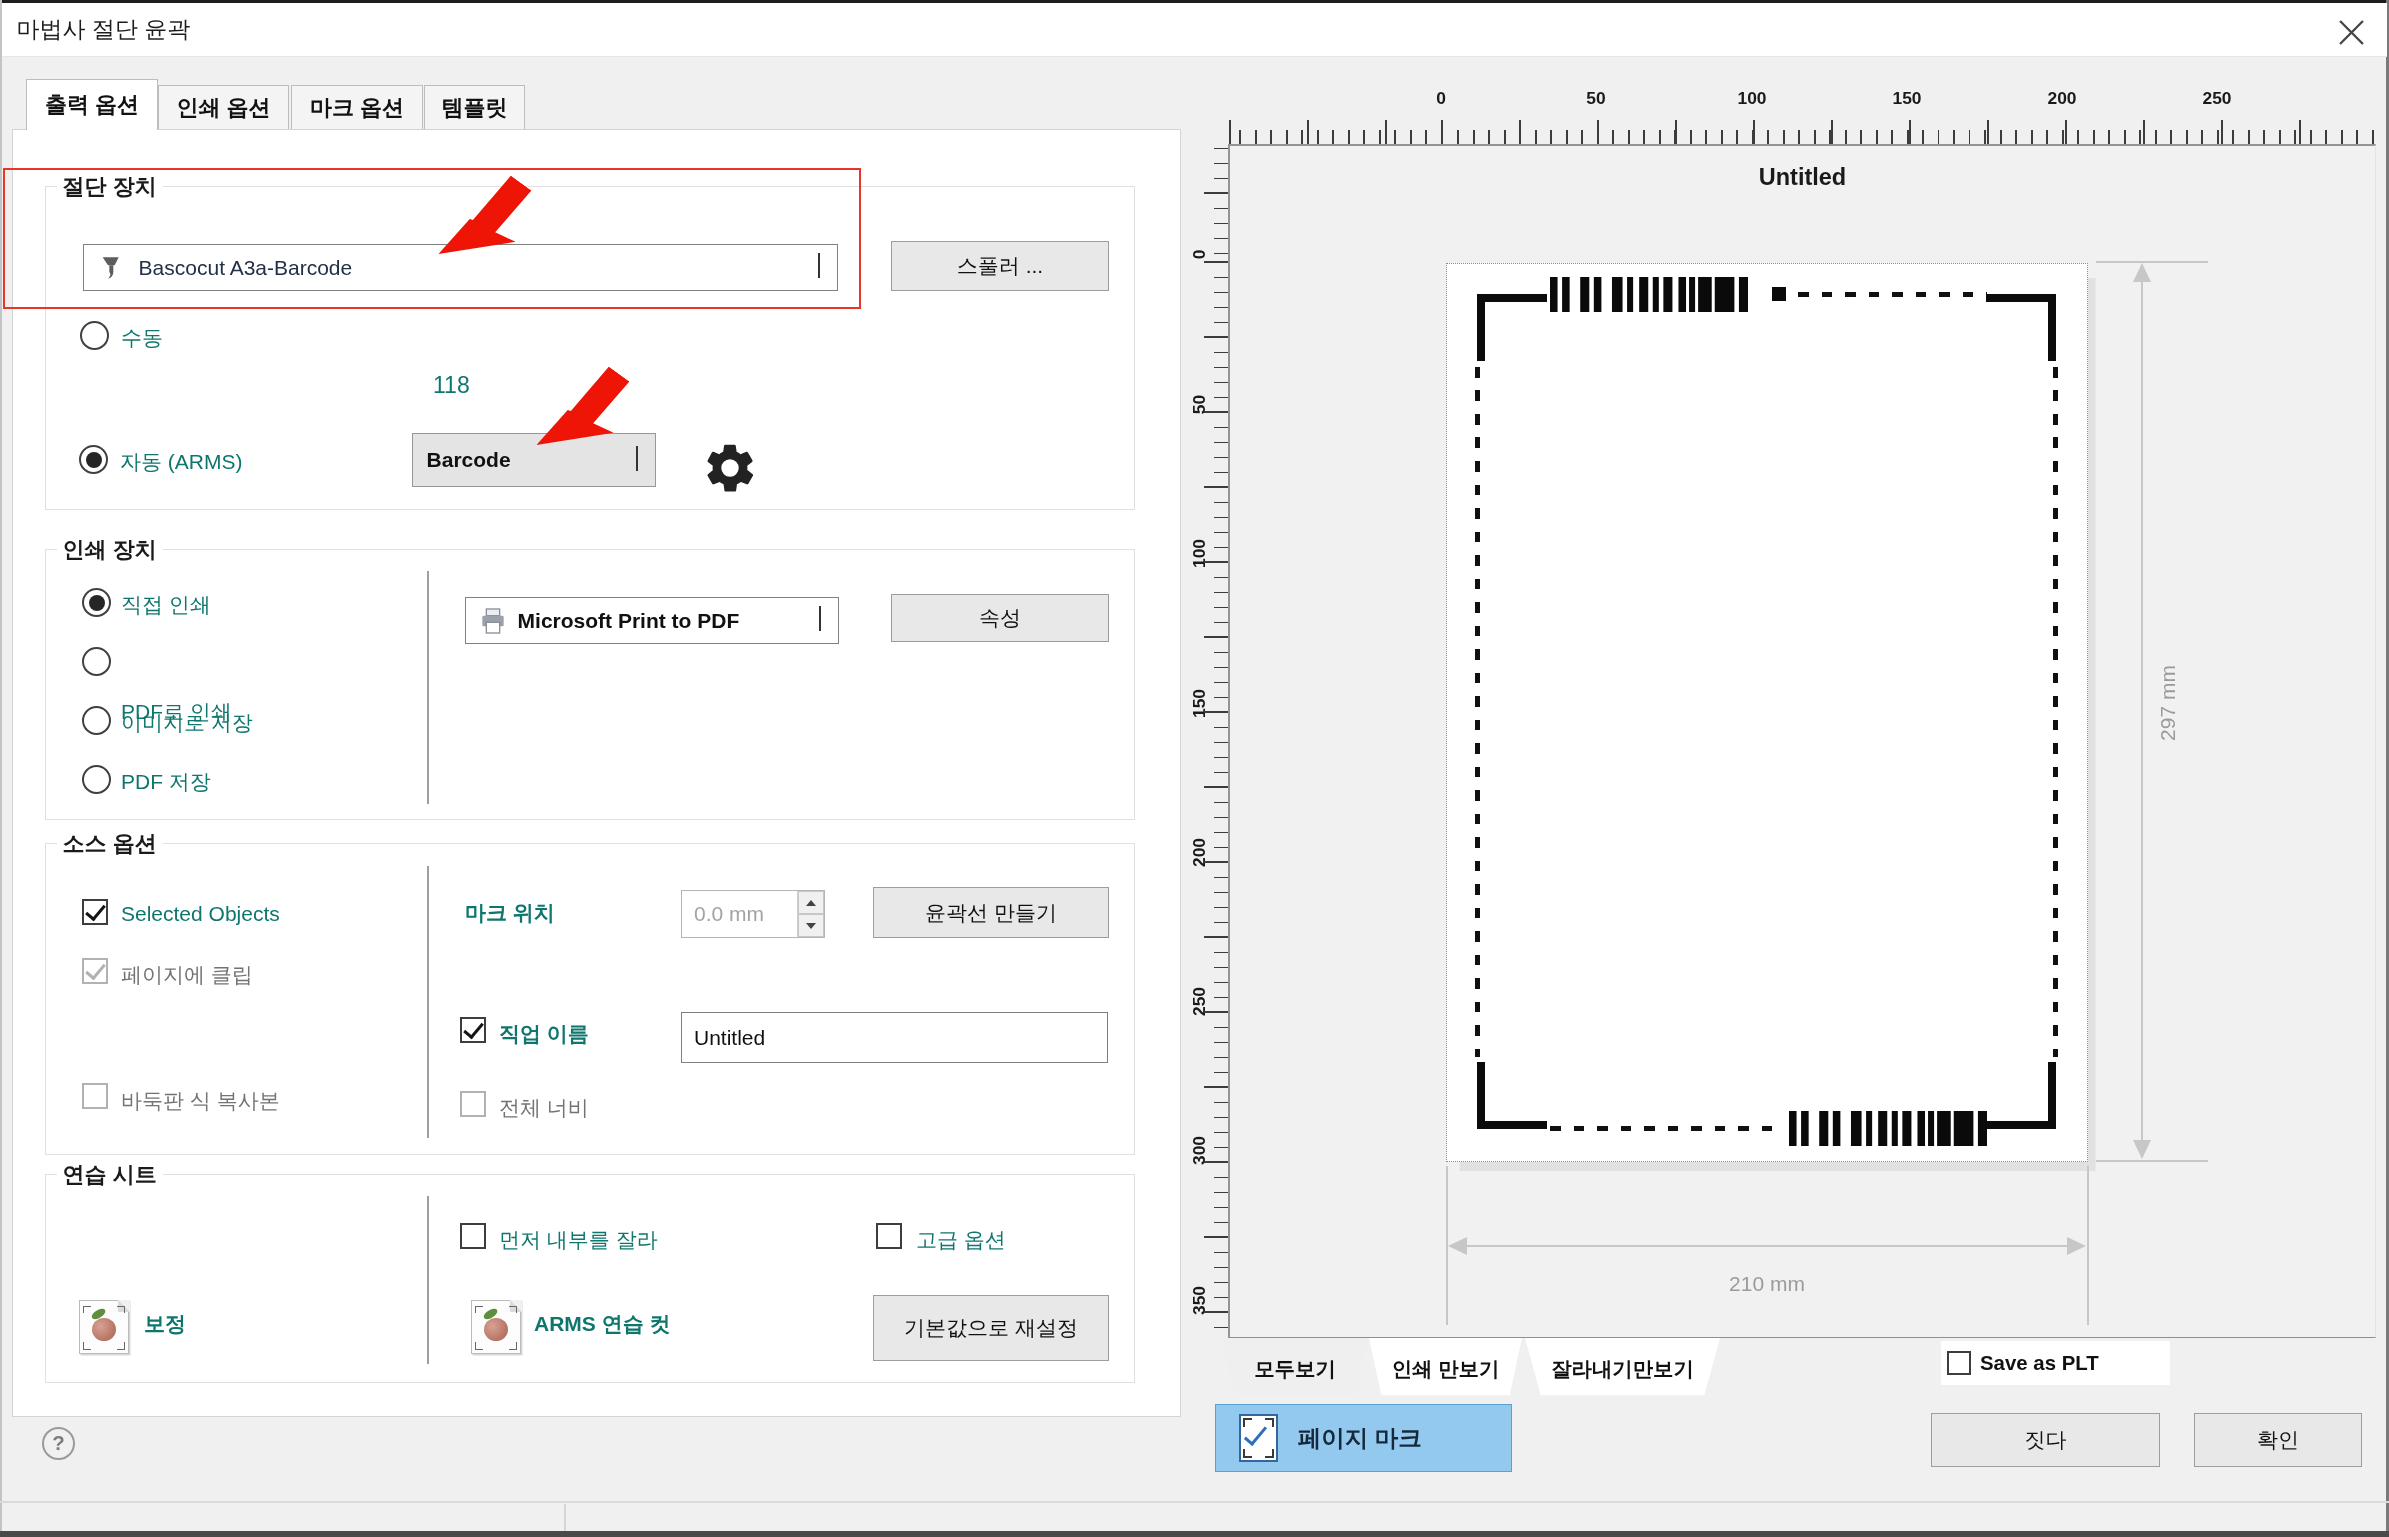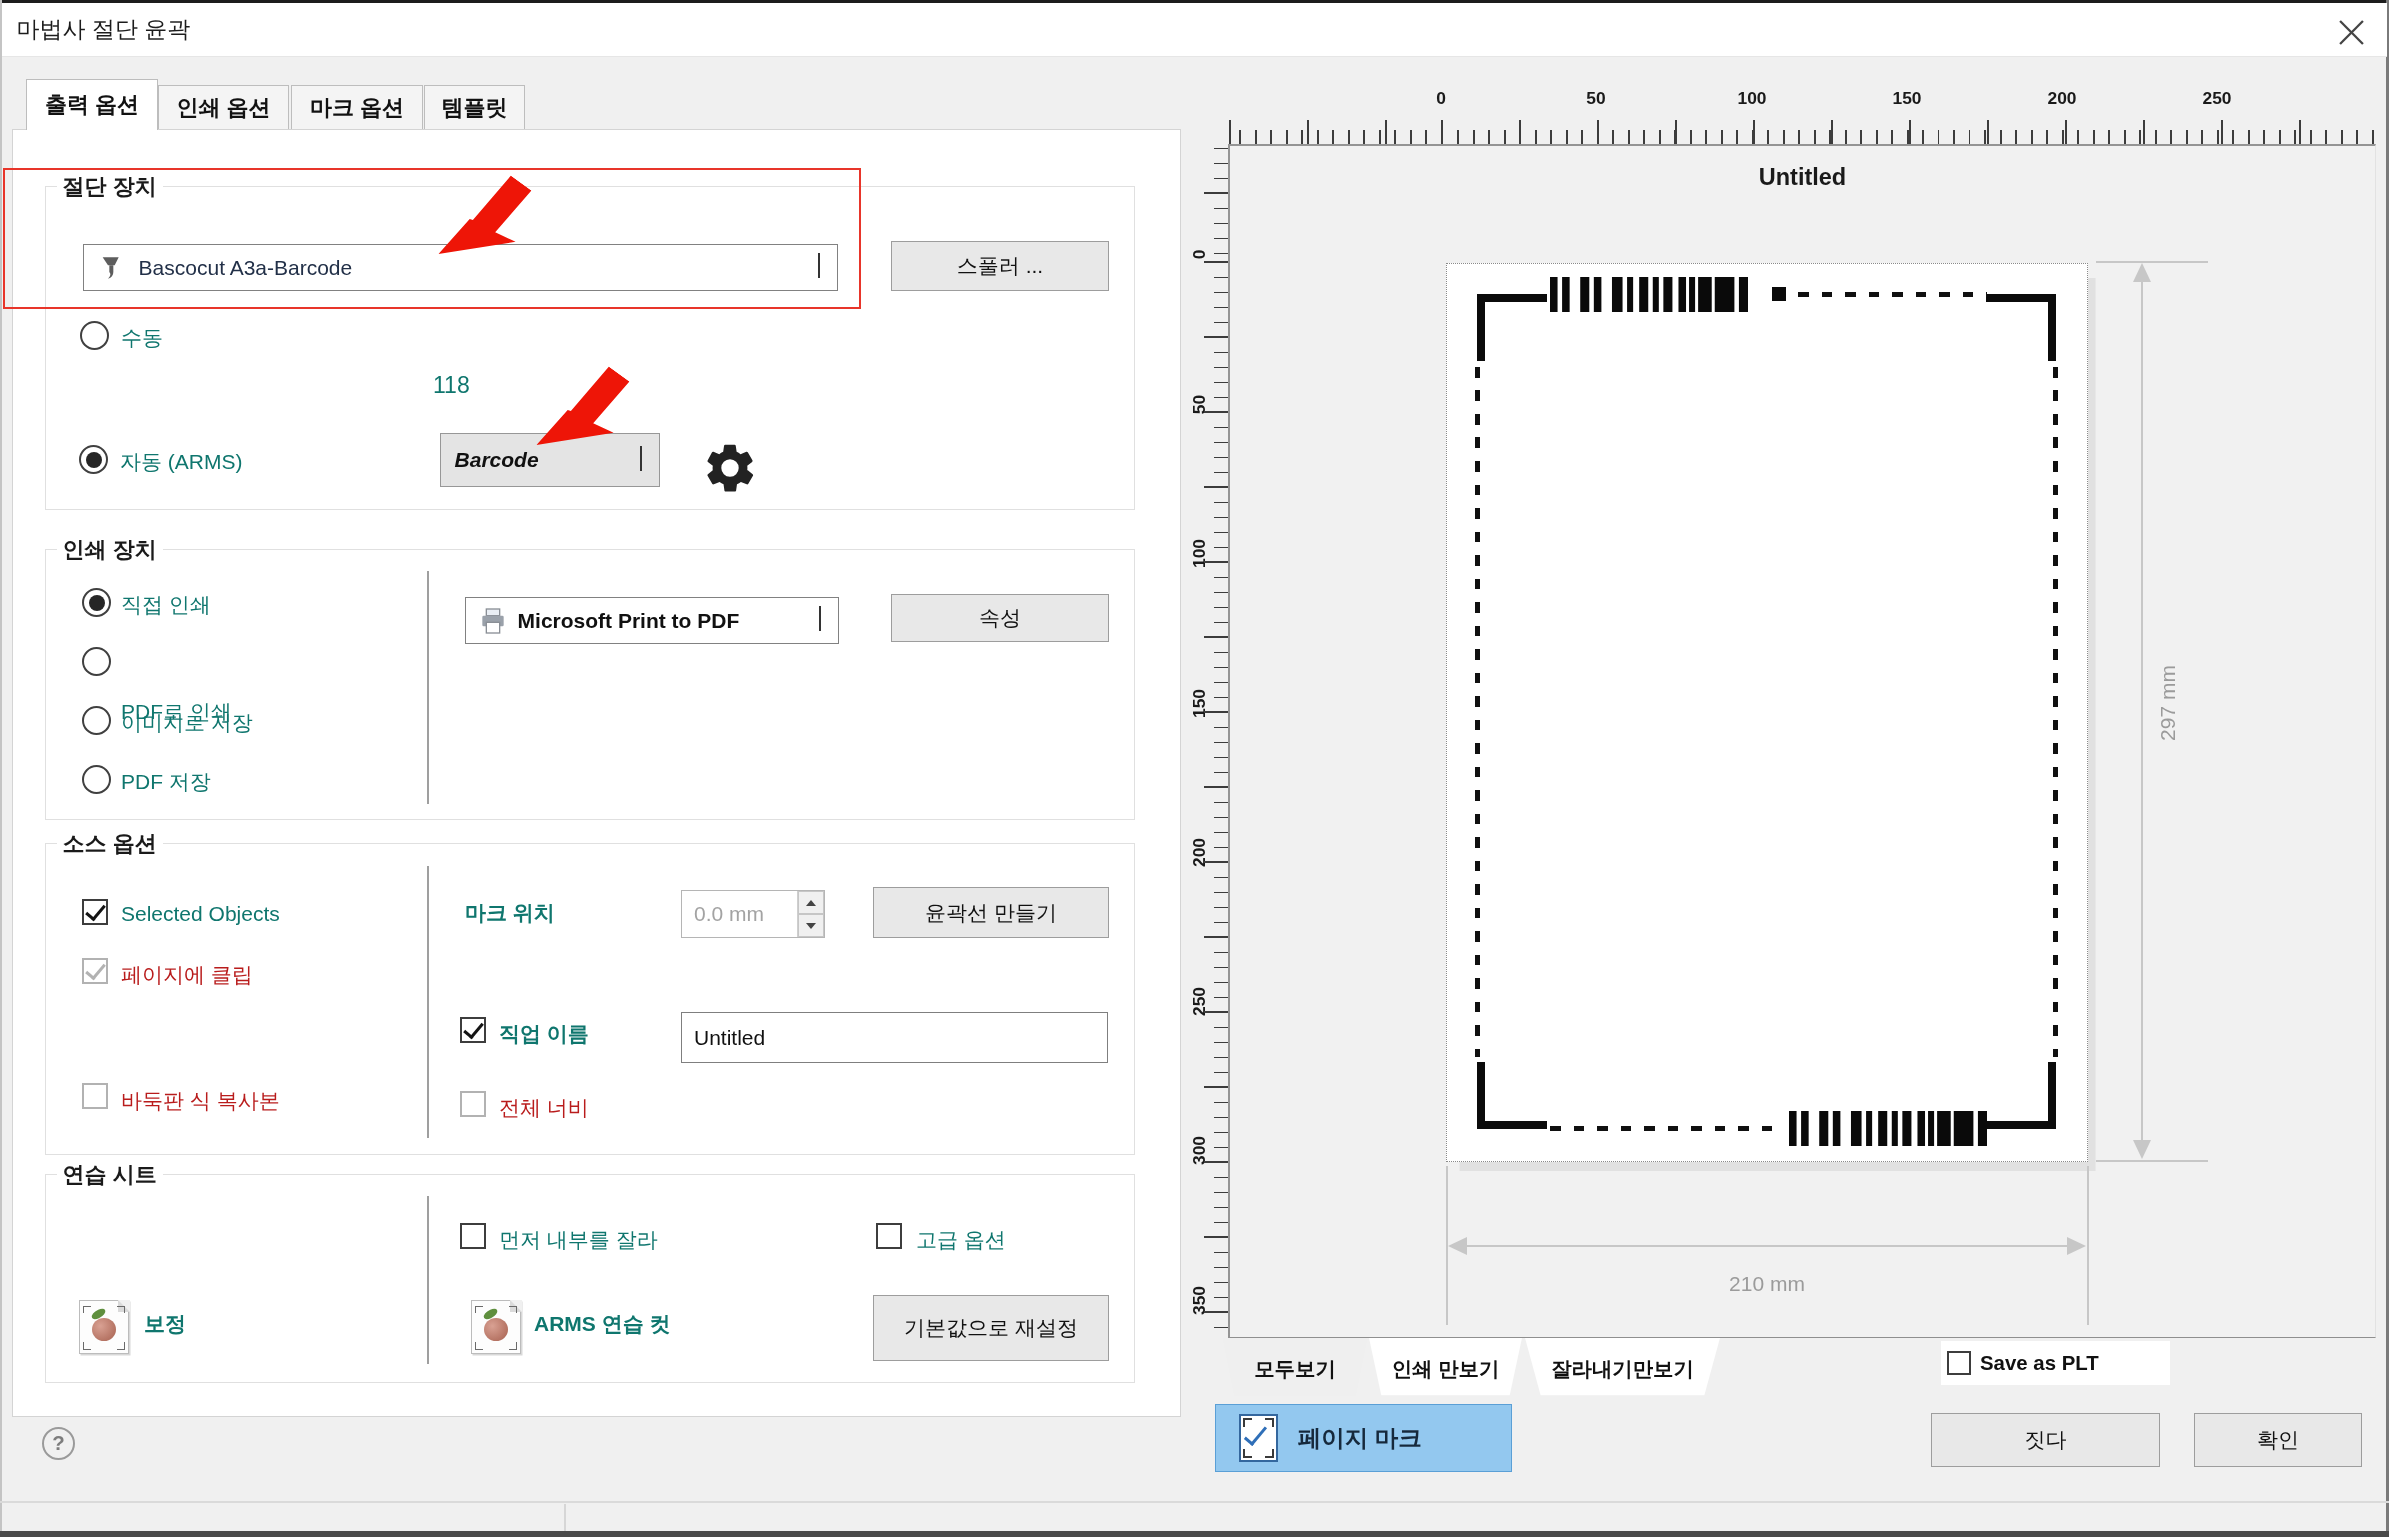--- a/index.html
+++ b/index.html
@@ -33,21 +33,21 @@
   .dd .chev, .chev { width:11.3px; height:11.3px; border-right:2.3px solid #333; border-bottom:2.3px solid #333; transform:rotate(45deg); }
   .dd-chev-wrap { margin-left:auto; margin-right:16.6px; margin-top:-4.5px; }
   .rd { position:absolute; width:29px; height:29px; border:2.3px solid #404040; border-radius:50%; background:#fff; }
   .rd.sel::after { content:""; position:absolute; inset:4.5px; background:#262626; border-radius:50%; }
   .cb { position:absolute; width:26px; height:26px; border:2.3px solid #3d3d3d; background:#fff; }
   .cb.checked::after { content:""; position:absolute; left:6px; top:0px; width:8.3px; height:16px;
         border-right:3px solid #141414; border-bottom:3px solid #141414; transform:rotate(40deg); }
   .cb.disabled { border-color:#b2b2b2; }
   .cb.disabled.checked::after { border-color:#b2b2b2; }
   .lbl { position:absolute; font-size:21px; color:#0f766e; white-space:nowrap; }
-  .lbl.dis { color:#b91c1c; }
+  .lbl.dis { color:#737373; }
   
   .spin { position:absolute; background:#fff; border:1.5px solid #b5b5b5; display:flex;justify-content:center; }
   .spin .val { flex:1; display:flex; align-items:center; padding-left:12px; color:#a3a3a3; font-size:21px; }
   .spin .btns { width:27px; display:flex; flex-direction:column; border-left:1.5px solid #cfcfcf; }
   .spin .btns div { flex:1; background:#f0f0f0; border:0.8px solid #c6c6c6; display:flex; align-items:center; justify-content:center; }
   .tri-up { width:0; height:0; border-left:5.3px solid transparent; border-right:5.3px solid transparent; border-bottom:6.8px solid #444; }
   .tri-dn { width:0; height:0; border-left:5.3px solid transparent; border-right:5.3px solid transparent; border-top:6.8px solid #444; }
   .textbox { position:absolute; background:#fff; border:1.5px solid #7f7f7f; display:flex; align-items:center; padding-left:12px; font-size:21px; color:#111; }
   
   .thumb { position:absolute; width:50px; height:54px; background:#fdfdfd; border:1.5px solid #bcbcbc; box-shadow:1.5px 1.5px 0 #d8d8d8; }
@@ -138,21 +138,21 @@
   </div>
 
 <div class="rd" style="left:80px;top:321px;"></div>
 <span class="lbl" style="left:121px;top:324px;">수동</span>
 
 <span class="lbl" style="left:433px;top:372px;font-size:23px;">118</span>
 
 <div class="rd sel" style="left:79px;top:445px;"></div>
 <span class="lbl" style="left:120px;top:448px;">자동 (ARMS)</span>
 
-<div class="dd" style="left:440px;top:433px;width:220px;height:54px;background:#e4e4e4;border-color:#979797;font-style:italic;">
+<div class="dd" style="left:412px;top:433px;width:244px;height:54px;background:#e4e4e4;border-color:#979797;">
   <span style="margin-left:13.6px;font-weight:700;">Barcode</span>
   <span class="dd-chev-wrap"><span class="chev"></span></span>
 </div>
 <div class="abs" style="left:701px;top:439px;">
   <svg width="58" height="58" viewBox="0 0 24 24">
     <path fill-rule="evenodd" fill="#222" d="M19.14 12.94c.04-.3.06-.61.06-.94s-.02-.64-.07-.94l2.03-1.58a.5.5 0 0 0 .12-.64l-1.92-3.32a.5.5 0 0 0-.61-.22l-2.39.96c-.5-.38-1.03-.7-1.62-.94l-.36-2.54a.5.5 0 0 0-.5-.42h-3.84a.5.5 0 0 0-.5.42l-.36 2.54c-.59.24-1.13.57-1.62.94l-2.39-.96a.5.5 0 0 0-.61.22L2.74 8.87a.5.5 0 0 0 .12.64l2.03 1.58c-.05.3-.09.63-.09.94s.02.64.07.94l-2.03 1.58a.5.5 0 0 0-.12.64l1.92 3.32c.14.24.42.34.68.24l2.39-.96c.5.38 1.03.7 1.62.94l.36 2.54c.05.24.26.42.5.42h3.84c.24 0 .44-.18.5-.42l.36-2.54c.59-.24 1.13-.56 1.62-.94l2.39.96c.26.1.54 0 .68-.24l1.92-3.32a.5.5 0 0 0-.12-.64l-2.01-1.58zM12 15.6A3.6 3.6 0 1 1 12 8.4a3.6 3.6 0 0 1 0 7.2z"></path>
   </svg>
 </div>
 
 <div class="groupbox" style="left:45px;top:549px;width:1090px;height:271px;padding-left:44px;">

